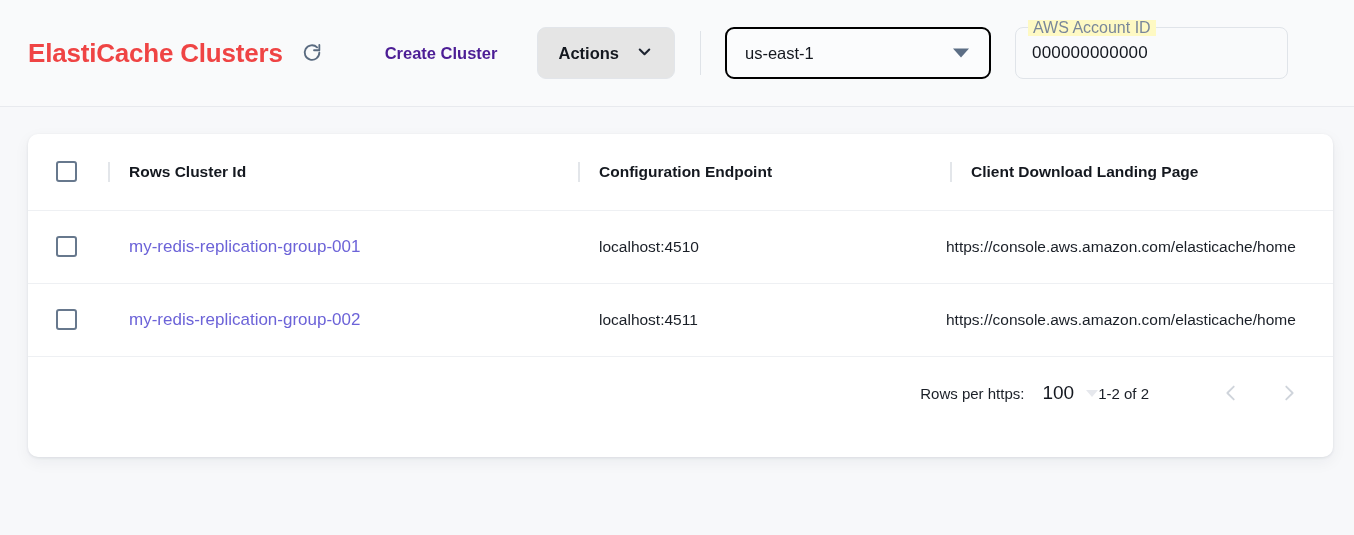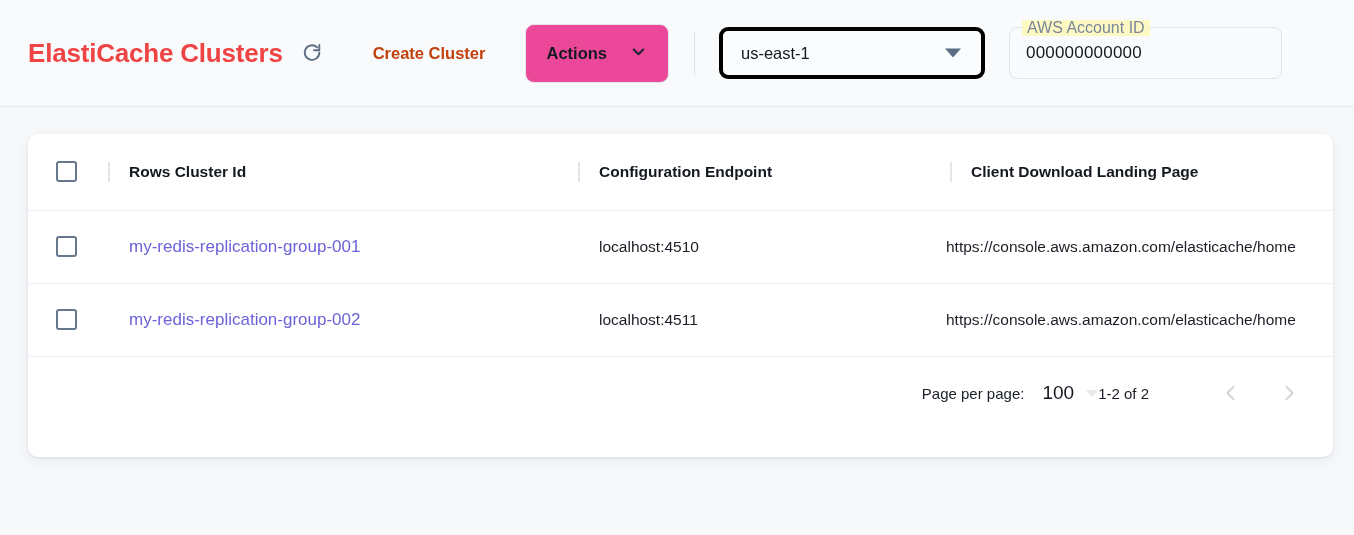--- a/index.html
+++ b/index.html
@@ -41,40 +41,40 @@
     width: 30px; height: 30px;
     display: flex; align-items: center; justify-content: center;
     cursor: pointer;
     background: none; border: none;
     color: #5a6b80;
     flex: none;
   }
   .refresh-btn svg { display: block; }
 
   .create-cluster-btn {
-    margin-left: 40px;
+    margin-left: 52px;
     font-family: inherit;
     font-size: 16.5px;
     font-weight: bold;
-    color: #c2410c;
+    color: #4c1d95;
     background: none;
     border: none;
     cursor: pointer;
     white-space: nowrap;
     padding: 8px 6px;
   }
 
   .actions-btn {
     margin-left: 34px;
     display: flex;
     align-items: center;
-    gap: 22px;
-    height: 59px;
+    gap: 16px;
+    height: 52px;
     padding: 0 20px;
-    background: #ec4899;
+    background: #e5e5e5;
     border: 1px solid #e2e5ea;
     border-radius: 9px;
     font-size: 16.5px;
     font-weight: bold;
     color: #14181f;
     cursor: pointer;
     font-family: inherit;
     white-space: nowrap;
   }
   .chev-down { display: block; color: #1d2430; }
@@ -85,21 +85,21 @@
     background: #dfe3e8;
     margin-left: 25px;
   }
 
   .region-select {
     margin-left: 24px;
     position: relative;
     width: 266px;
     height: 52px;
     background: #fbfcfd;
-    border: 4px solid #000000;
+    border: 2px solid #000000;
     border-radius: 9px;
     display: flex;
     align-items: center;
     padding: 0 18px;
     font-size: 16.5px;
     color: #14181f;
     cursor: pointer;
   }
   .region-caret {
     position: absolute;
@@ -339,21 +339,21 @@
         <td class="col-id cell">
           <span class="cluster-link">my-redis-replication-group-002</span>
         </td>
         <td class="col-ep cell">localhost:4511</td>
         <td class="col-url url-cell">https://console.aws.amazon.com/elasticache/home</td>
       </tr>
     </tbody>
   </table>
 
   <div class="pager">
-    <span class="pager-label">Page per page:</span>
+    <span class="pager-label">Rows per https:</span>
 
     <div class="rows-select">
       <span class="rows-value">100</span>
       <span class="rows-caret"></span>
     </div>
 
     <span class="range-label">1-2 of 2</span>
 
     <button class="pg-btn pg-prev">
       <span>

